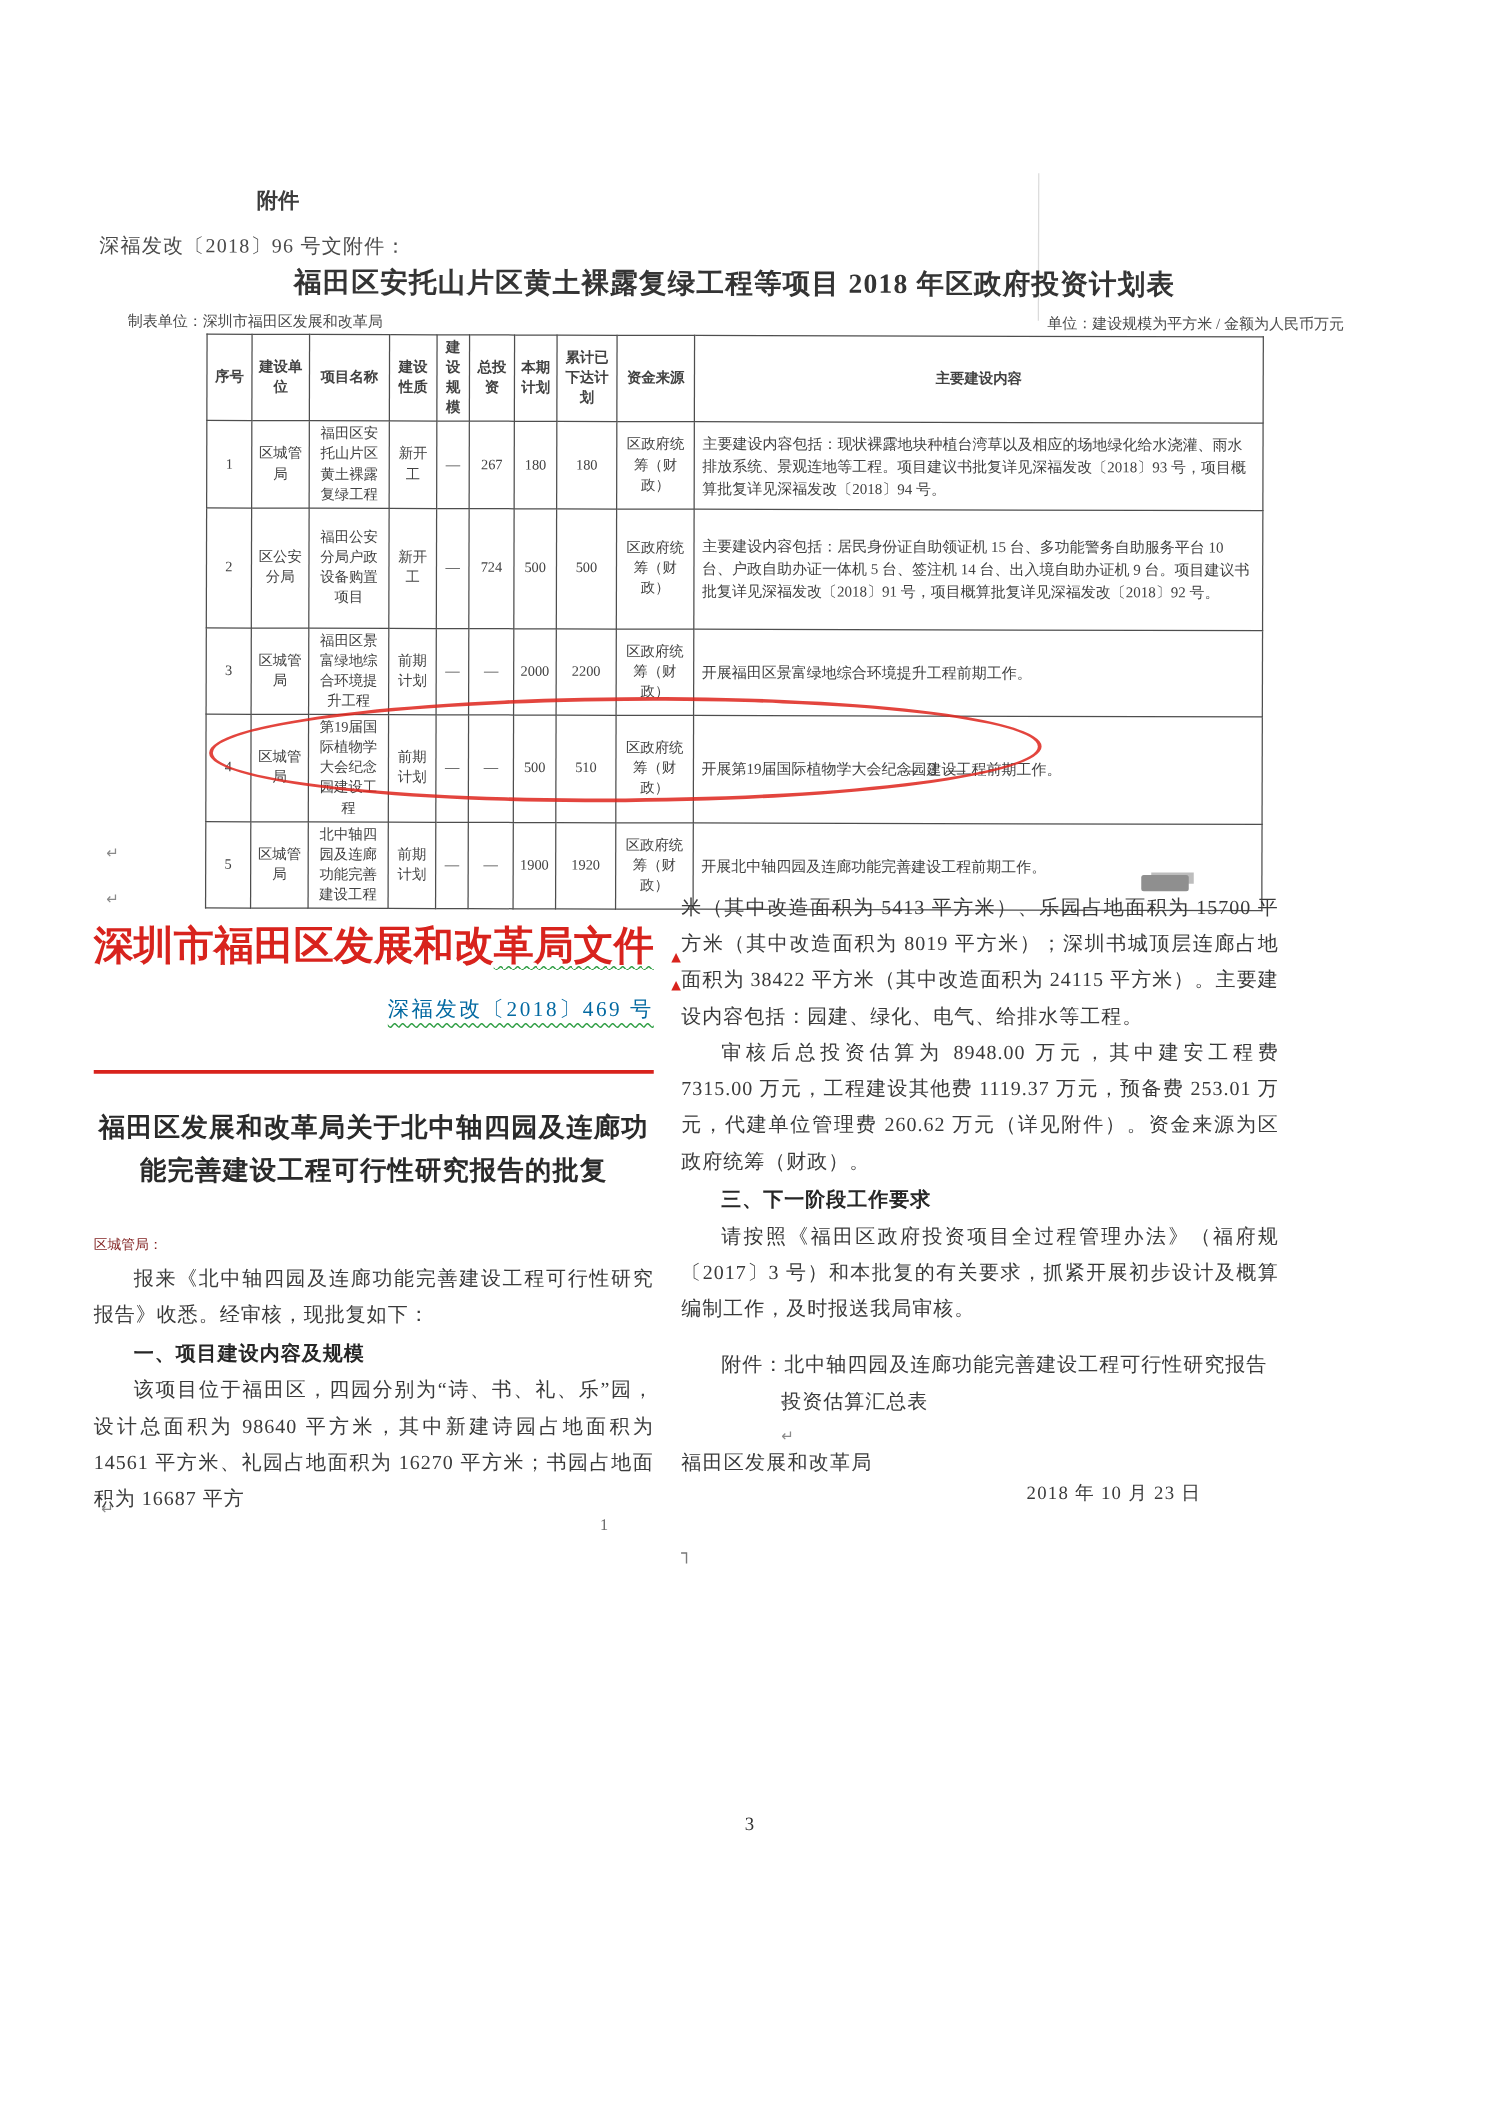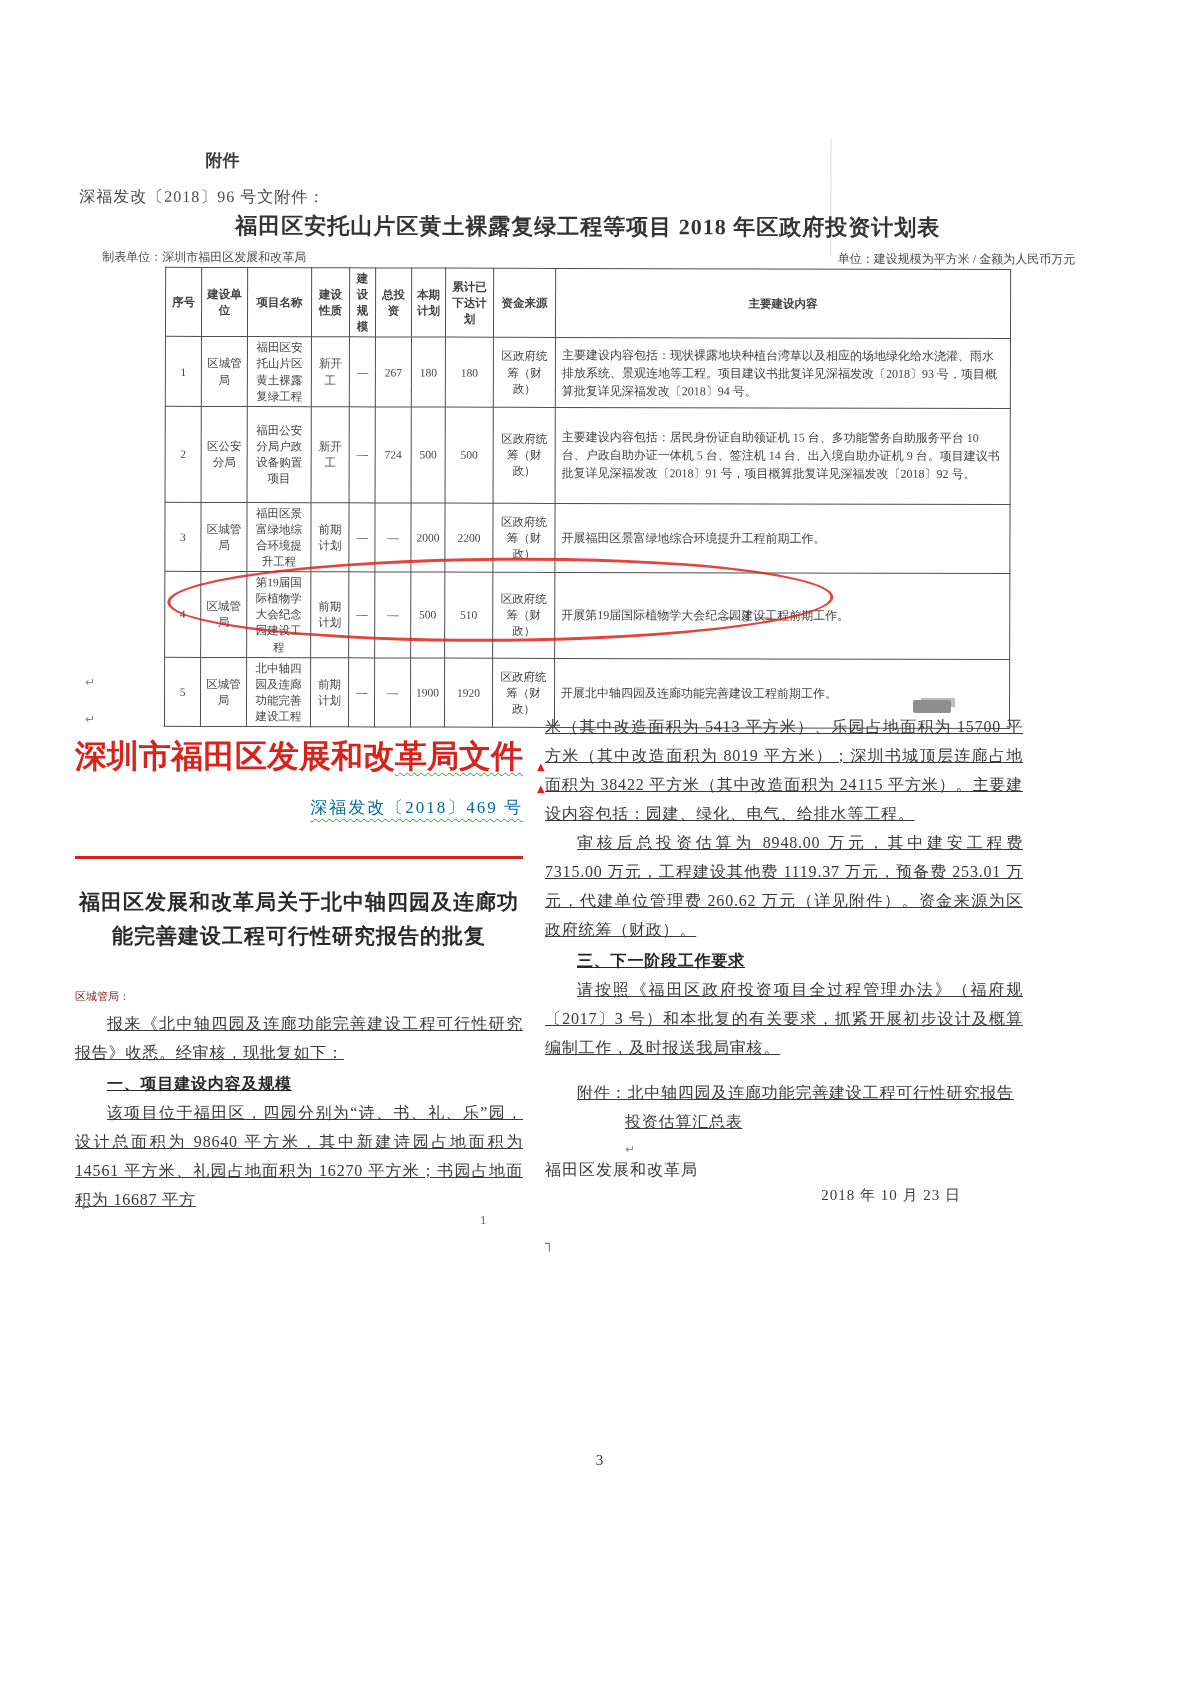--- a/index.html
+++ b/index.html
@@ -61,21 +61,21 @@
   .pr2 { left:80px; top:482px; }
 
   .red-head { margin-top:72px; font-size:32px; font-weight:bold; line-height:48px;
               color:#d8231d; white-space:nowrap; letter-spacing:0px; }
   .wavy-green { text-decoration:underline wavy #2f9e44 1px; text-underline-offset:5px; }
   .doc-no { margin-top:16px; text-align:right; font-size:17px; color:#0369a1; letter-spacing:2px; line-height:24px; }
   .red-rule { margin-top:36px; height:3px; width:100%; background:#d8231d; }
   .appr-title { margin-top:26px; text-align:center; font-size:21px; font-weight:bold;
                 line-height:34px; color:#2a2a2a; letter-spacing:1px; }
   .body { font-size:16px; line-height:29px; letter-spacing:0.8px; color:#3a3a3a;
-          text-align:justify;text-decoration:underline; }
+          text-align:justify; }
   .salutation { margin-top:30px; font-size:11px; line-height:26px; color:#7f1d1d; }
   .indent { text-indent:2em; }
   .head-bold { font-weight:bold; color:#262626; text-indent:2em; margin-top:2px; }
   .cont { margin-top:52px; }
   .attach1 { margin-top:16px; padding-left:2em; text-align:left; }
   .attach2 { padding-left:5em; text-align:left; }
   .signer    { margin-top:24px; text-align:left; padding-right:55px; font-size:16px; letter-spacing:1px; color:#3a3a3a; }
   .sign-date { text-align:right; padding-right:62px; font-size:15px; letter-spacing:1px; color:#3a3a3a; line-height:28px; }
   .left-pageno { position:absolute; left:405px; top:552px; font-size:13px; color:#6b6b6b; }
   .tri { position:absolute; color:#d8231d; font-size:10px; line-height:10px;

